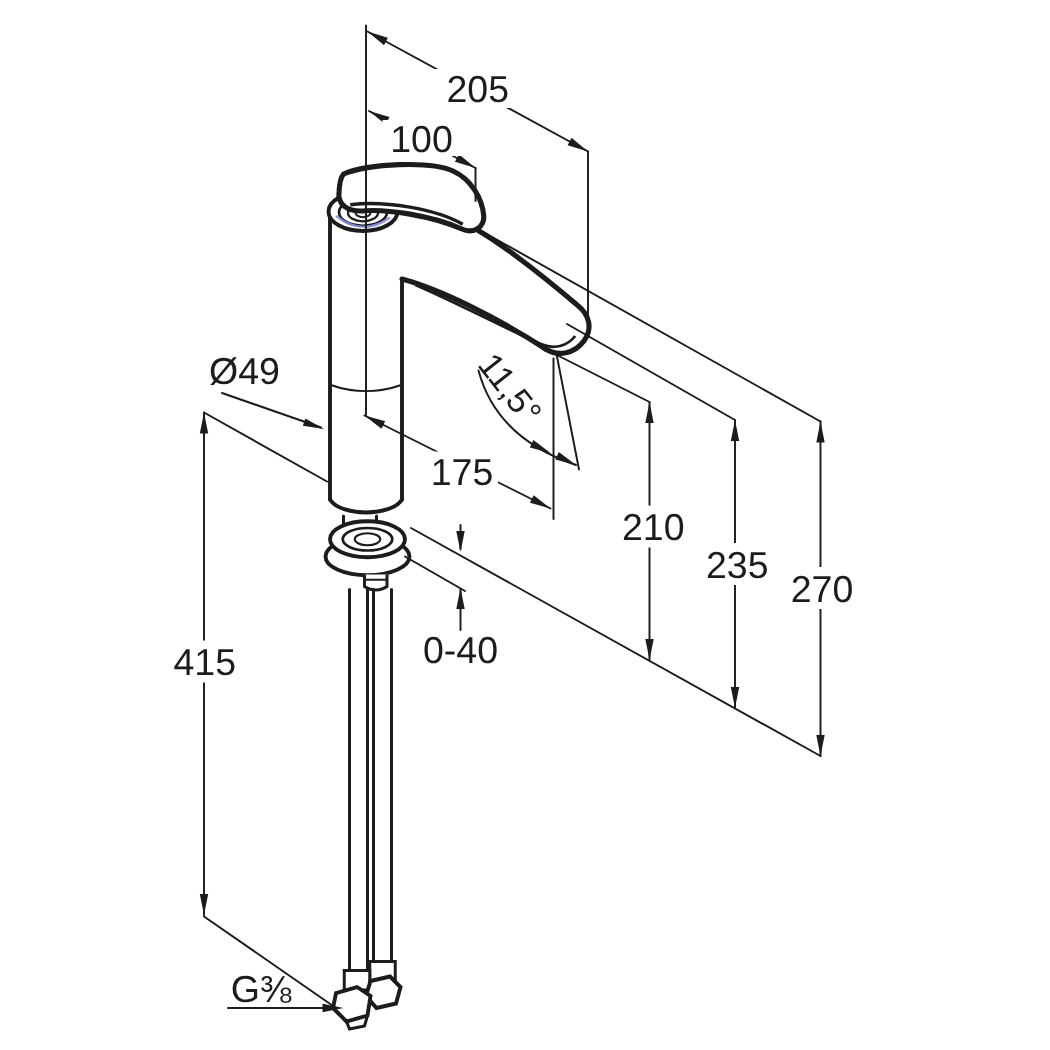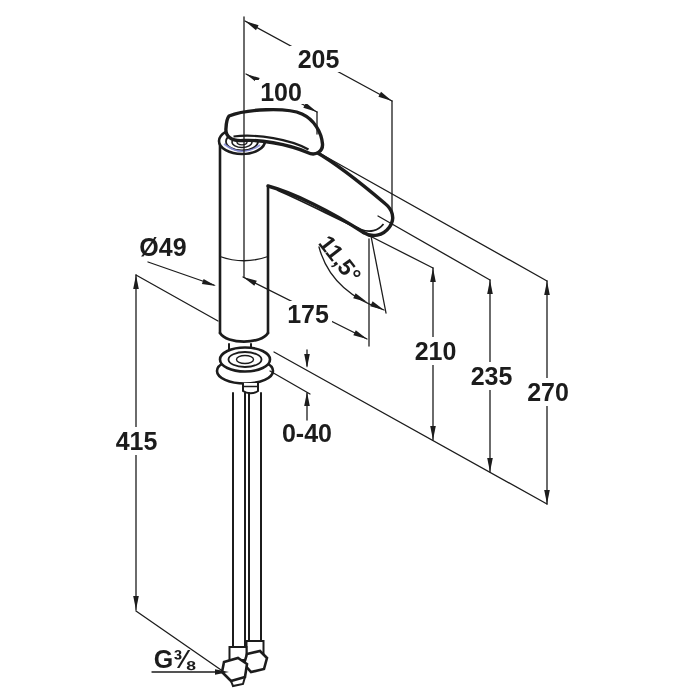--- a/index.html
+++ b/index.html
@@ -1,17 +1,17 @@
 <!DOCTYPE html>
 <html><head>
 <meta charset="utf-8">
 <style>
   html,body{margin:0;padding:0;background:#fff;}
   .stage{position:relative;width:700px;height:700px;background:#fff;overflow:hidden;
-         font-family:"Liberation Sans", sans-serif;font-weight:bold;}
+         font-family:"Liberation Sans", sans-serif;}
   svg{display:block}
   .dimtext{font-family:"Liberation Sans", sans-serif;font-size:25px;fill:#1c1c1c;
            text-anchor:middle;}
   .dimtext.small{font-size:23px;}
   .thin{stroke:#1c1c1c;stroke-width:1.3;fill:none;stroke-linecap:round;}
   .med{stroke:#1c1c1c;stroke-width:2;fill:none;stroke-linecap:round;}
   .med2{stroke:#1c1c1c;stroke-width:2.6;fill:none;stroke-linecap:round;}
   .thick{stroke:#1c1c1c;stroke-width:3.4;fill:none;stroke-linecap:round;stroke-linejoin:round;}
   .arrow{fill:#1c1c1c;stroke:none;}
   .whitefill{fill:#ffffff;stroke:none;}

